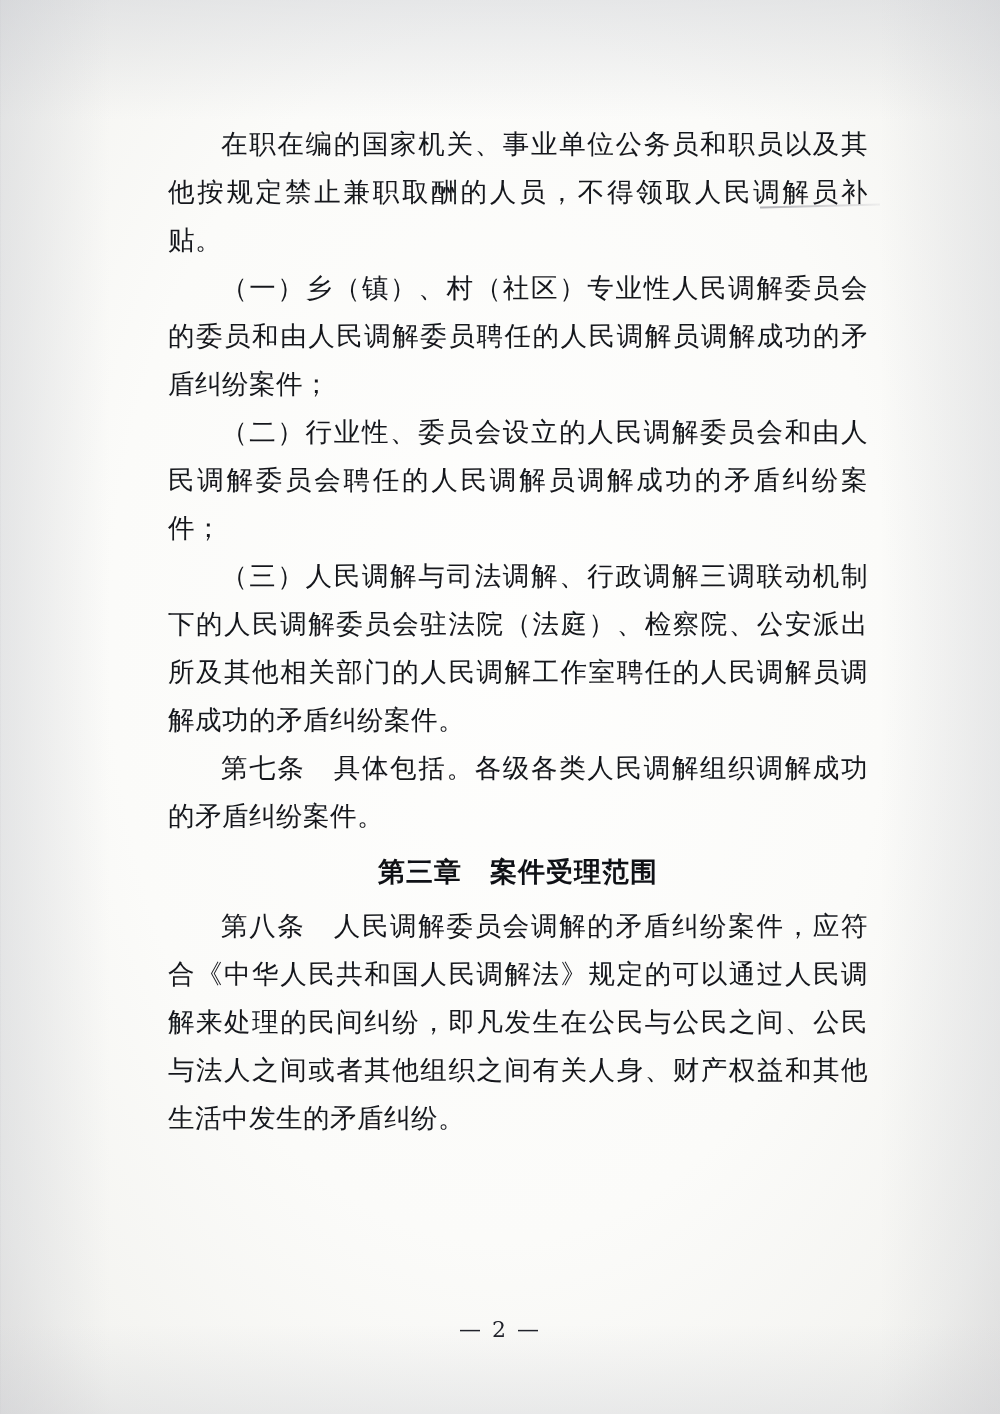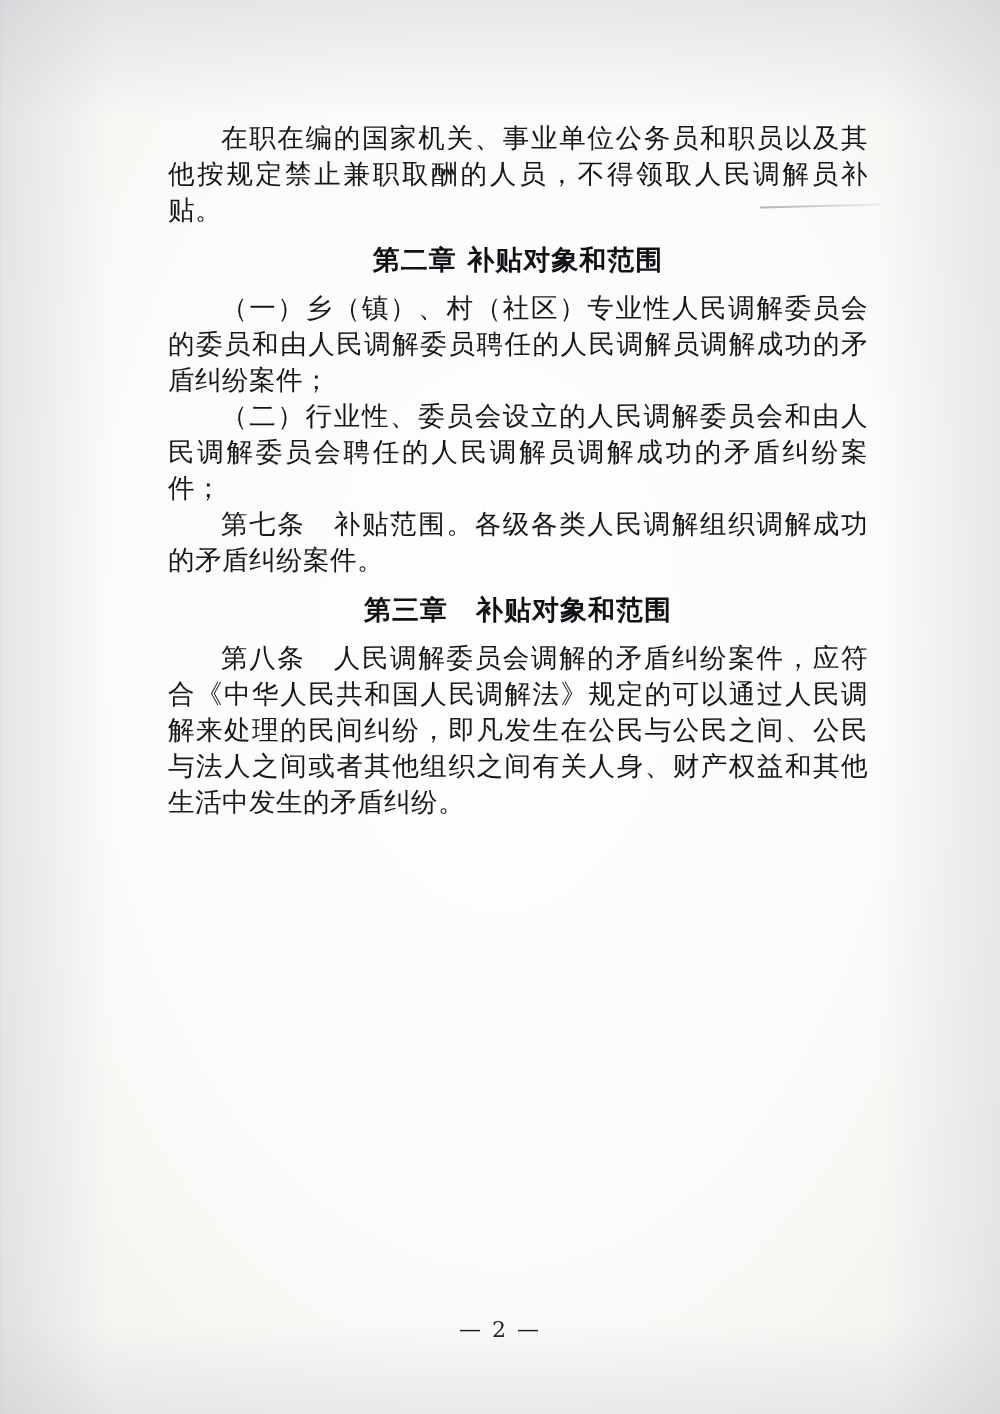--- a/index.html
+++ b/index.html
@@ -61,21 +61,21 @@
 
   .content {
     position: absolute;
     left: 168px;
     top: 120px;
     width: 700px;
   }
 
   .para {
     font-size: 26.5px;
-    line-height: 36px;
+    line-height: 48px;
     letter-spacing: 0.5px;
     color: #15171c;
     text-align: justify;
     text-justify: inter-ideograph;
     margin: 0 0 0 0;
     font-family: "DejaVu Serif", serif;
     text-indent: 0;
   }
   .para.indent {
     text-indent: 2em;
@@ -118,24 +118,24 @@
 
 <div class="page">
   <div class="scan-streaks"></div>
   <div class="top-shade"></div>
   <div class="left-shade"></div>
   <div class="right-shade"></div>
   <div class="bottom-shade"></div>
 
   <div class="content">
     <p class="para indent">在职在编的国家机关、事业单位公务员和职员以及其他按规定禁止兼职取酬的人员，不得领取人民调解员补贴。</p>
-    <div class="heading">第二章  补贴对象和范围</div>
     <p class="para indent">（一）乡（镇）、村（社区）专业性人民调解委员会的委员和由人民调解委员聘任的人民调解员调解成功的矛盾纠纷案件；</p>
     <p class="para indent">（二）行业性、委员会设立的人民调解委员会和由人民调解委员会聘任的人民调解员调解成功的矛盾纠纷案件；</p>
-    <p class="para indent">第七条　补贴范围。各级各类人民调解组织调解成功的矛盾纠纷案件。</p>
-    <div class="heading">第三章　补贴对象和范围</div>
+    <p class="para indent">（三）人民调解与司法调解、行政调解三调联动机制下的人民调解委员会驻法院（法庭）、检察院、公安派出所及其他相关部门的人民调解工作室聘任的人民调解员调解成功的矛盾纠纷案件。</p>
+    <p class="para indent">第七条　具体包括。各级各类人民调解组织调解成功的矛盾纠纷案件。</p>
+    <div class="heading">第三章　案件受理范围</div>
     <p class="para indent">第八条　人民调解委员会调解的矛盾纠纷案件，应符合《中华人民共和国人民调解法》规定的可以通过人民调解来处理的民间纠纷，即凡发生在公民与公民之间、公民与法人之间或者其他组织之间有关人身、财产权益和其他生活中发生的矛盾纠纷。</p>
   </div>
 
   <div class="ink-mark"></div>
 
   <div class="footer">— 2 —</div>
 </div>
 
 </body></html>

